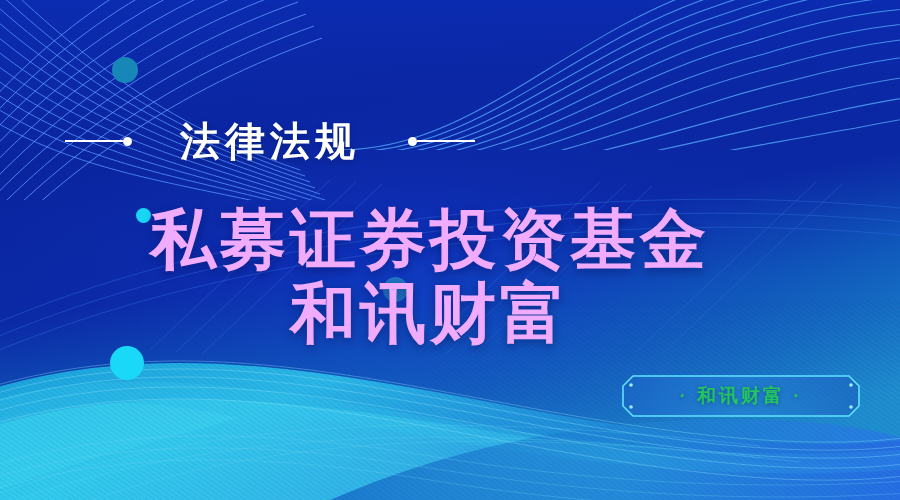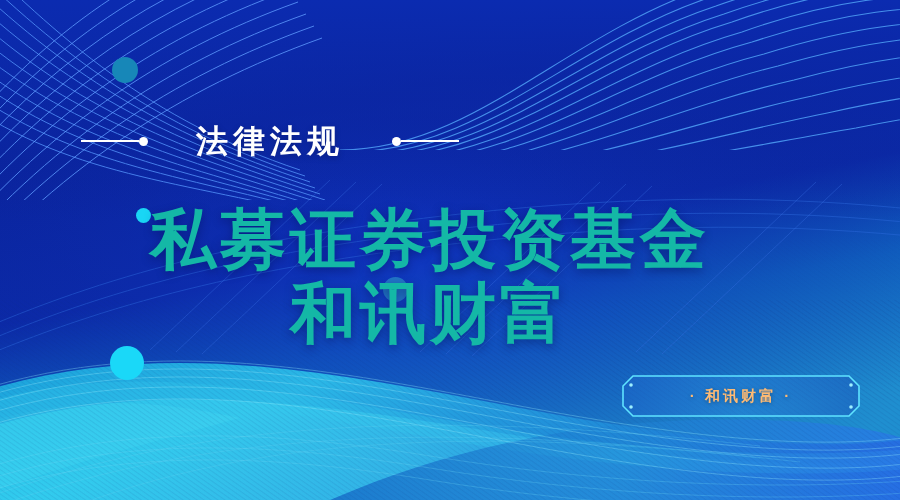--- a/index.html
+++ b/index.html
@@ -75,36 +75,36 @@
     width: 9px;
     height: 9px;
     border-radius: 50%;
     background: #ffffff;
   }
   .rule-group.left .rule-line { margin-right: 0px; }
   .rule-group.right .rule-line { margin-left: 0px; }
 
   #kicker-text {
     color: #ffffff;
-    font-size: 32px;
+    font-size: 40px;
     font-weight: bold;
     letter-spacing: 5px;
     line-height: 1;
     white-space: nowrap;
     margin: 0 48px;
     text-shadow: 0 2px 6px rgba(0,0,0,0.22);
   }
 
   
   #main-title {
     position: absolute;
     left: 0; top: 205px;
     width: 860px;
     text-align: center;
-    color: #14b8a6;
+    color: #f0abfc;
     font-weight: bold;
     line-height: 1.06;
     text-shadow: 0 3px 10px rgba(2, 14, 80, 0.45);
   }
   .title-line {
     display: block;
     font-size: 66px;
     letter-spacing: 4px;
     white-space: nowrap;
   }
@@ -123,22 +123,22 @@
     inset: 0;
     width: 238px;
     height: 42px;
   }
   #badge-label {
     position: absolute;
     inset: 0;
     display: flex;
     align-items: center;
     justify-content: center;
-    color: #fdba74;
-    font-size: 15px;
+    color: #22c55e;
+    font-size: 19px;
     font-weight: bold;
     letter-spacing: 3px;
     white-space: nowrap;
     text-shadow: 0 1px 4px rgba(0,0,0,0.3);
   }
 </style>
 </head>
 <body>
 
 <div id="poster">

